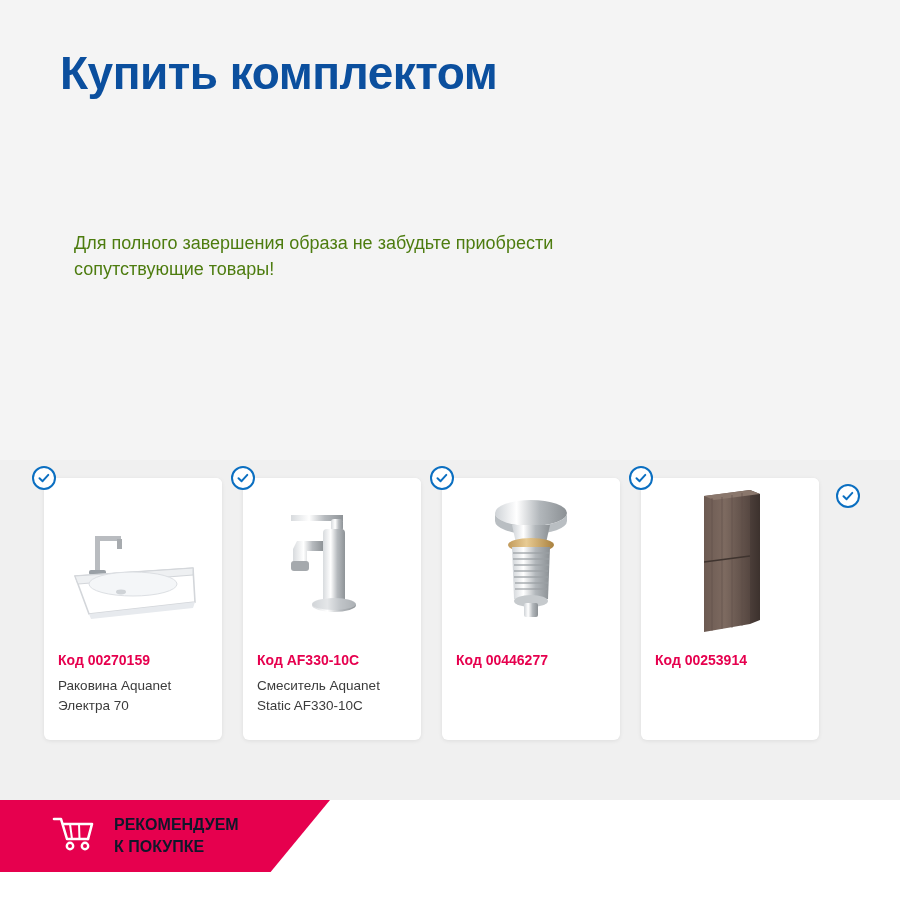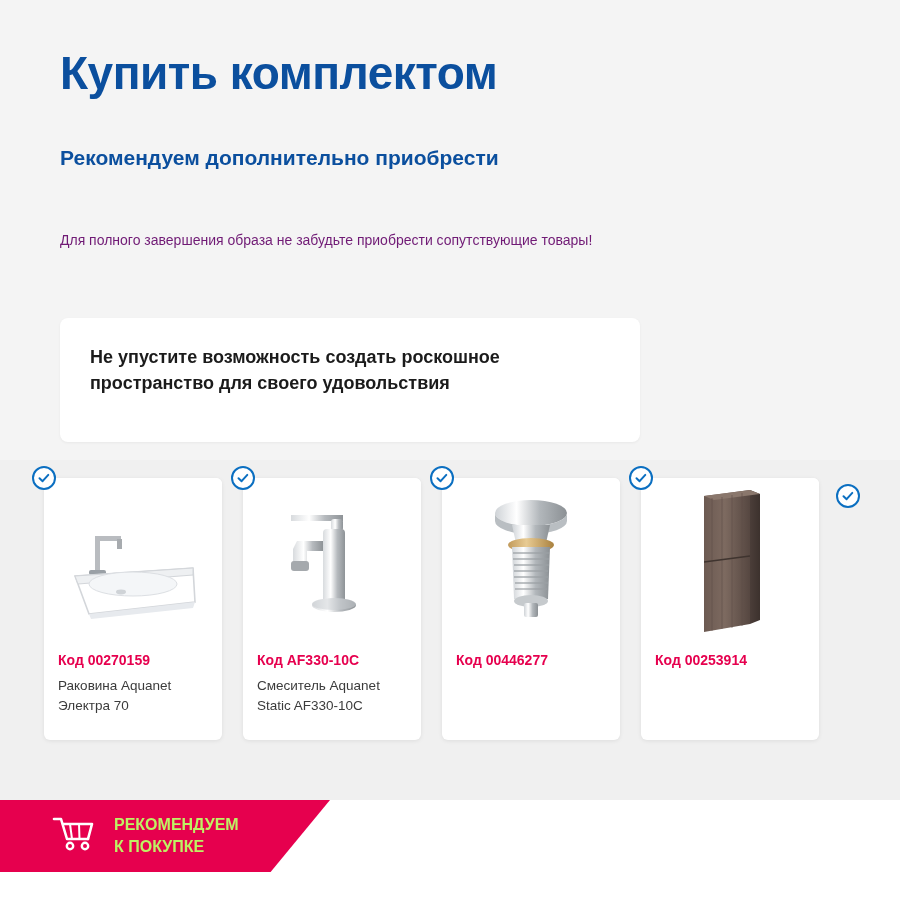--- a/index.html
+++ b/index.html
@@ -49,25 +49,25 @@
   .subtitle {
     position: absolute;
     left: 60px;
     top: 146px;
     font-size: 21px;
     font-weight: bold;
     color: #0b4f9e;
   }
   .paragraph {
     position: absolute;
-    left: 60px;
+    left: 74px;
     top: 230px;
     width: 600px;
-    font-size: 14px;
-    color: #701a75;
+    font-size: 18px;
+    color: #4d7c0f;
     line-height: 1.45;
   }
   .callout {
     position: absolute;
     left: 60px;
     top: 318px;
     width: 580px;
     height: 124px;
     background: #ffffff;
     border-radius: 8px;
@@ -161,42 +161,38 @@
     background: #e6004e;
     clip-path: polygon(0 0, 100% 0, 82% 100%, 0 100%);
     display: flex;
     align-items: center;
   }
   .cart-icon {
     margin-left: 52px;
     margin-right: 18px;
   }
   .banner-text {
-    color: #bef264;
+    color: #0f172a;
     font-size: 16px;
     font-weight: bold;
     line-height: 1.35;
     text-transform: uppercase;
   }
   .banner-text span { display: block; }
 </style>
 </head>
 <body>
 
 <div class="page">
   <div class="white-top"></div>
   <div class="top-band"></div>
 
   <div class="title">Купить комплектом</div>
-  <div class="subtitle">Рекомендуем дополнительно приобрести</div>
   <div class="paragraph">Для полного завершения образа не забудьте приобрести сопутствующие товары!</div>
 
-  <div class="callout">
-    <div class="callout-text">Не упустите возможность создать роскошное пространство для своего удовольствия</div>
-  </div>
 
   <div class="products">
 
     <div class="card">
       <div class="check">
         <svg width="14" height="14" viewBox="0 0 14 14" aria-hidden="true">
           <path d="M2.5 7.3 L5.6 10.2 L11.3 3.9" fill="none" stroke="#0b6fc1" stroke-width="2" stroke-linecap="round" stroke-linejoin="round"></path>
         </svg>
       </div>
       <div class="card-img">

